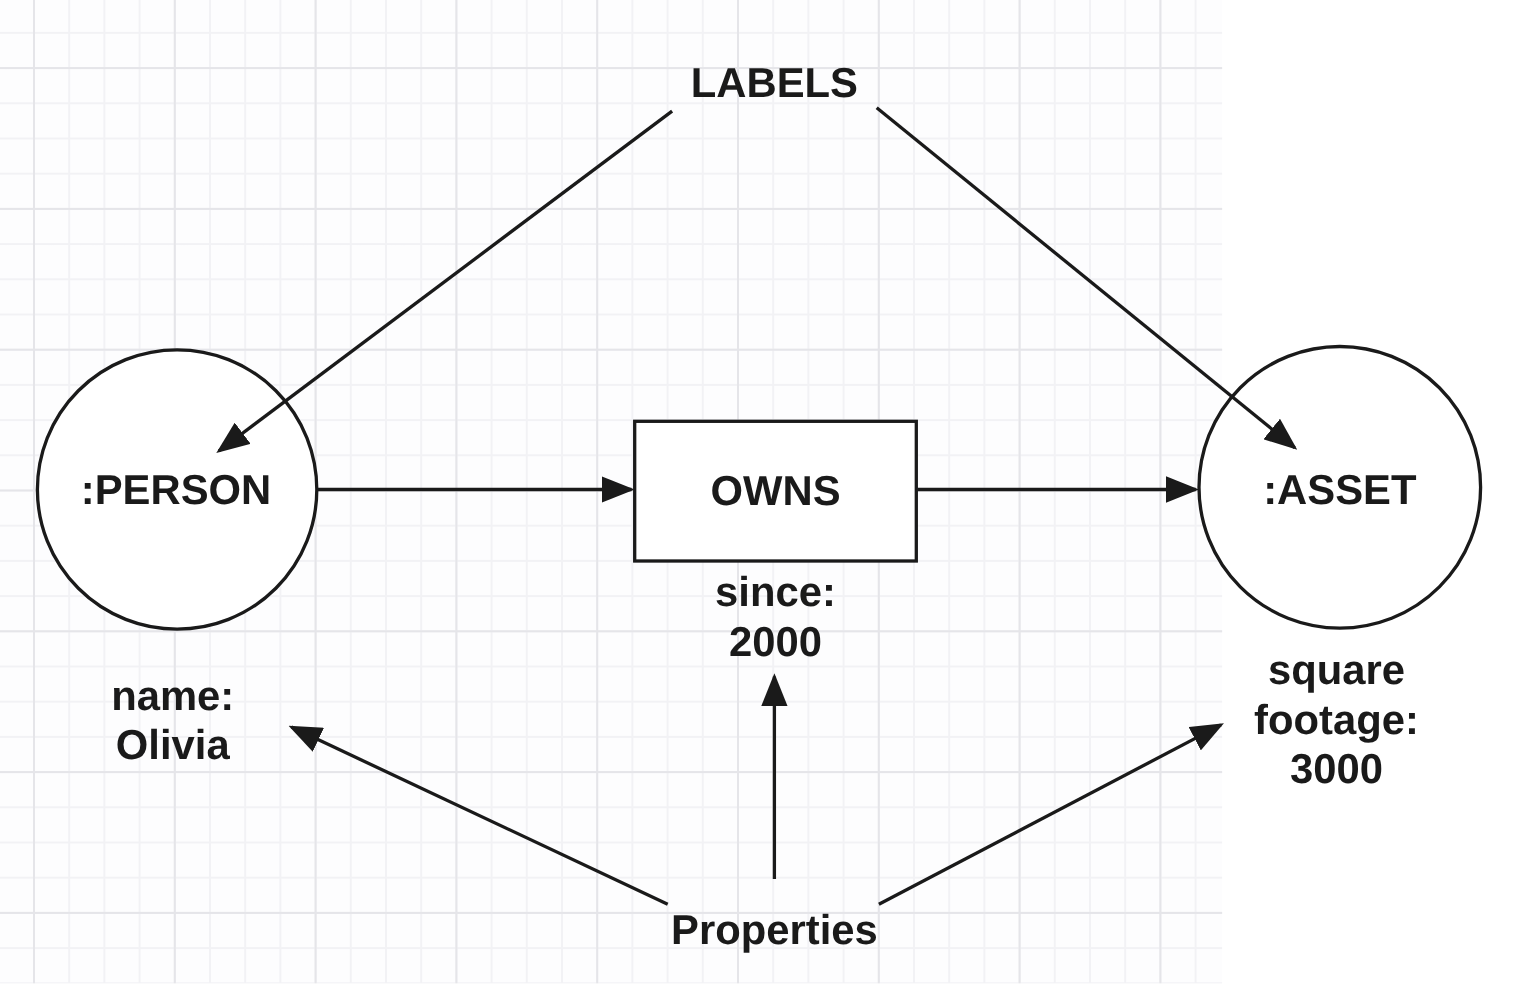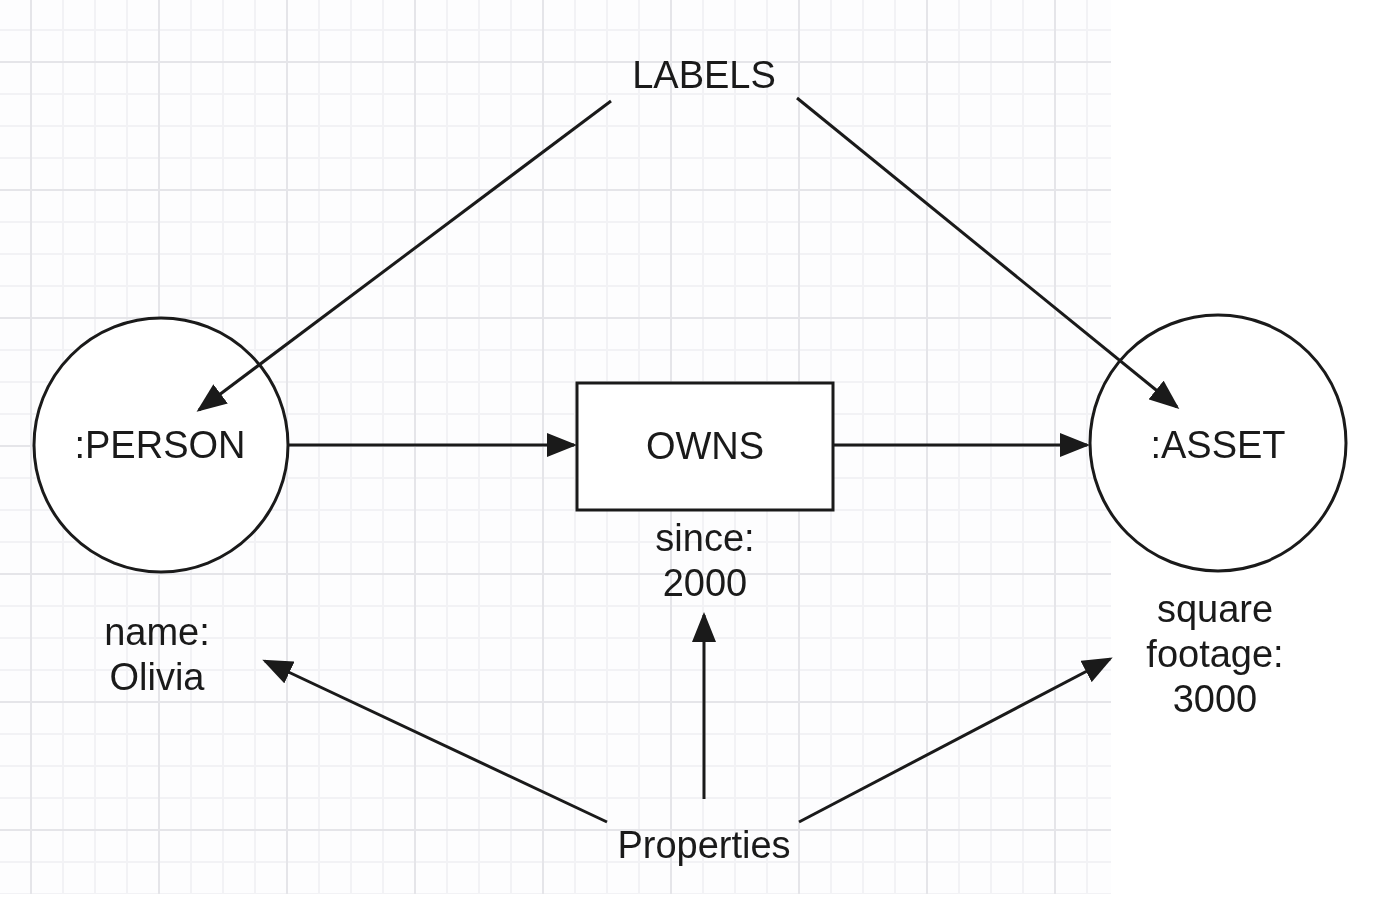--- a/index.html
+++ b/index.html
@@ -18,20 +18,21 @@
     height: 903px;
     background-color: #fdfdfe;
     
     background-image:
       linear-gradient(to right, #e5e5e9 2px, transparent 2px),
       linear-gradient(to bottom, #e5e5e9 2px, transparent 2px),
       linear-gradient(to right, #f2f2f5 2px, transparent 2px),
       linear-gradient(to bottom, #f2f2f5 2px, transparent 2px);
     background-size: 128px 128px, 128px 128px, 32px 32px, 32px 32px;
     background-position: 30px 0px, 0px 61px, 30px 0px, 0px 29px;
+    font-weight: bold;
   }
   svg.diagram {
     position: absolute;
     left: 0;
     top: 0;
     display: block;
   }
   svg.diagram text {
     font-family: "Liberation Sans", sans-serif;
     font-size: 38px;

